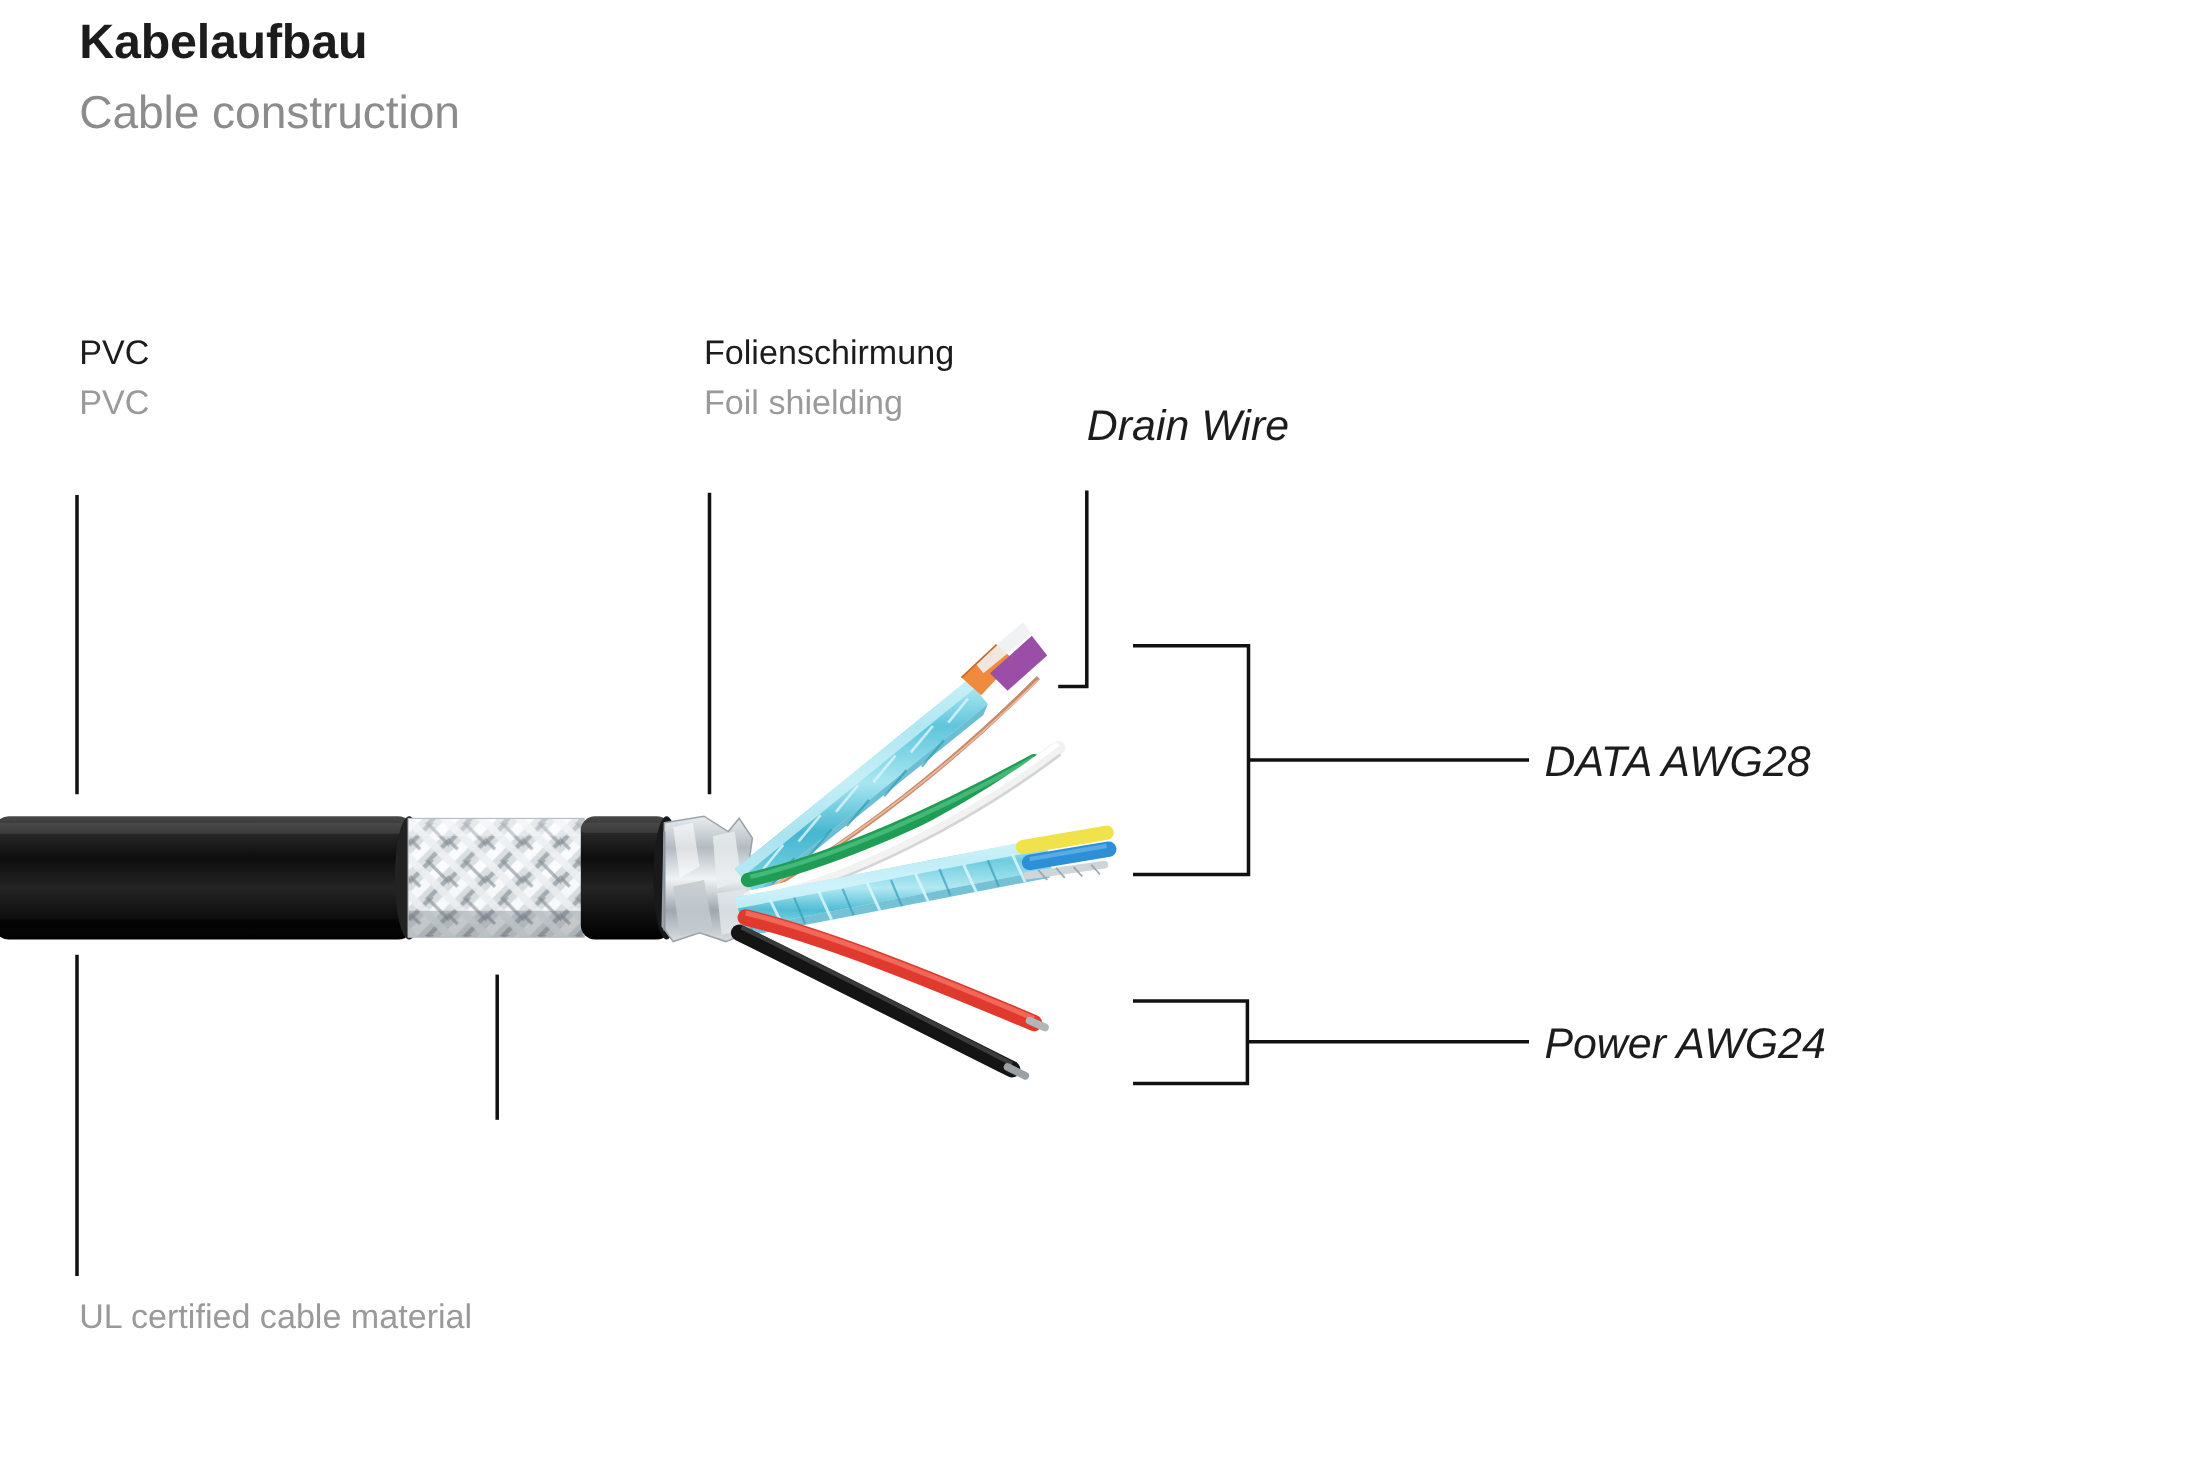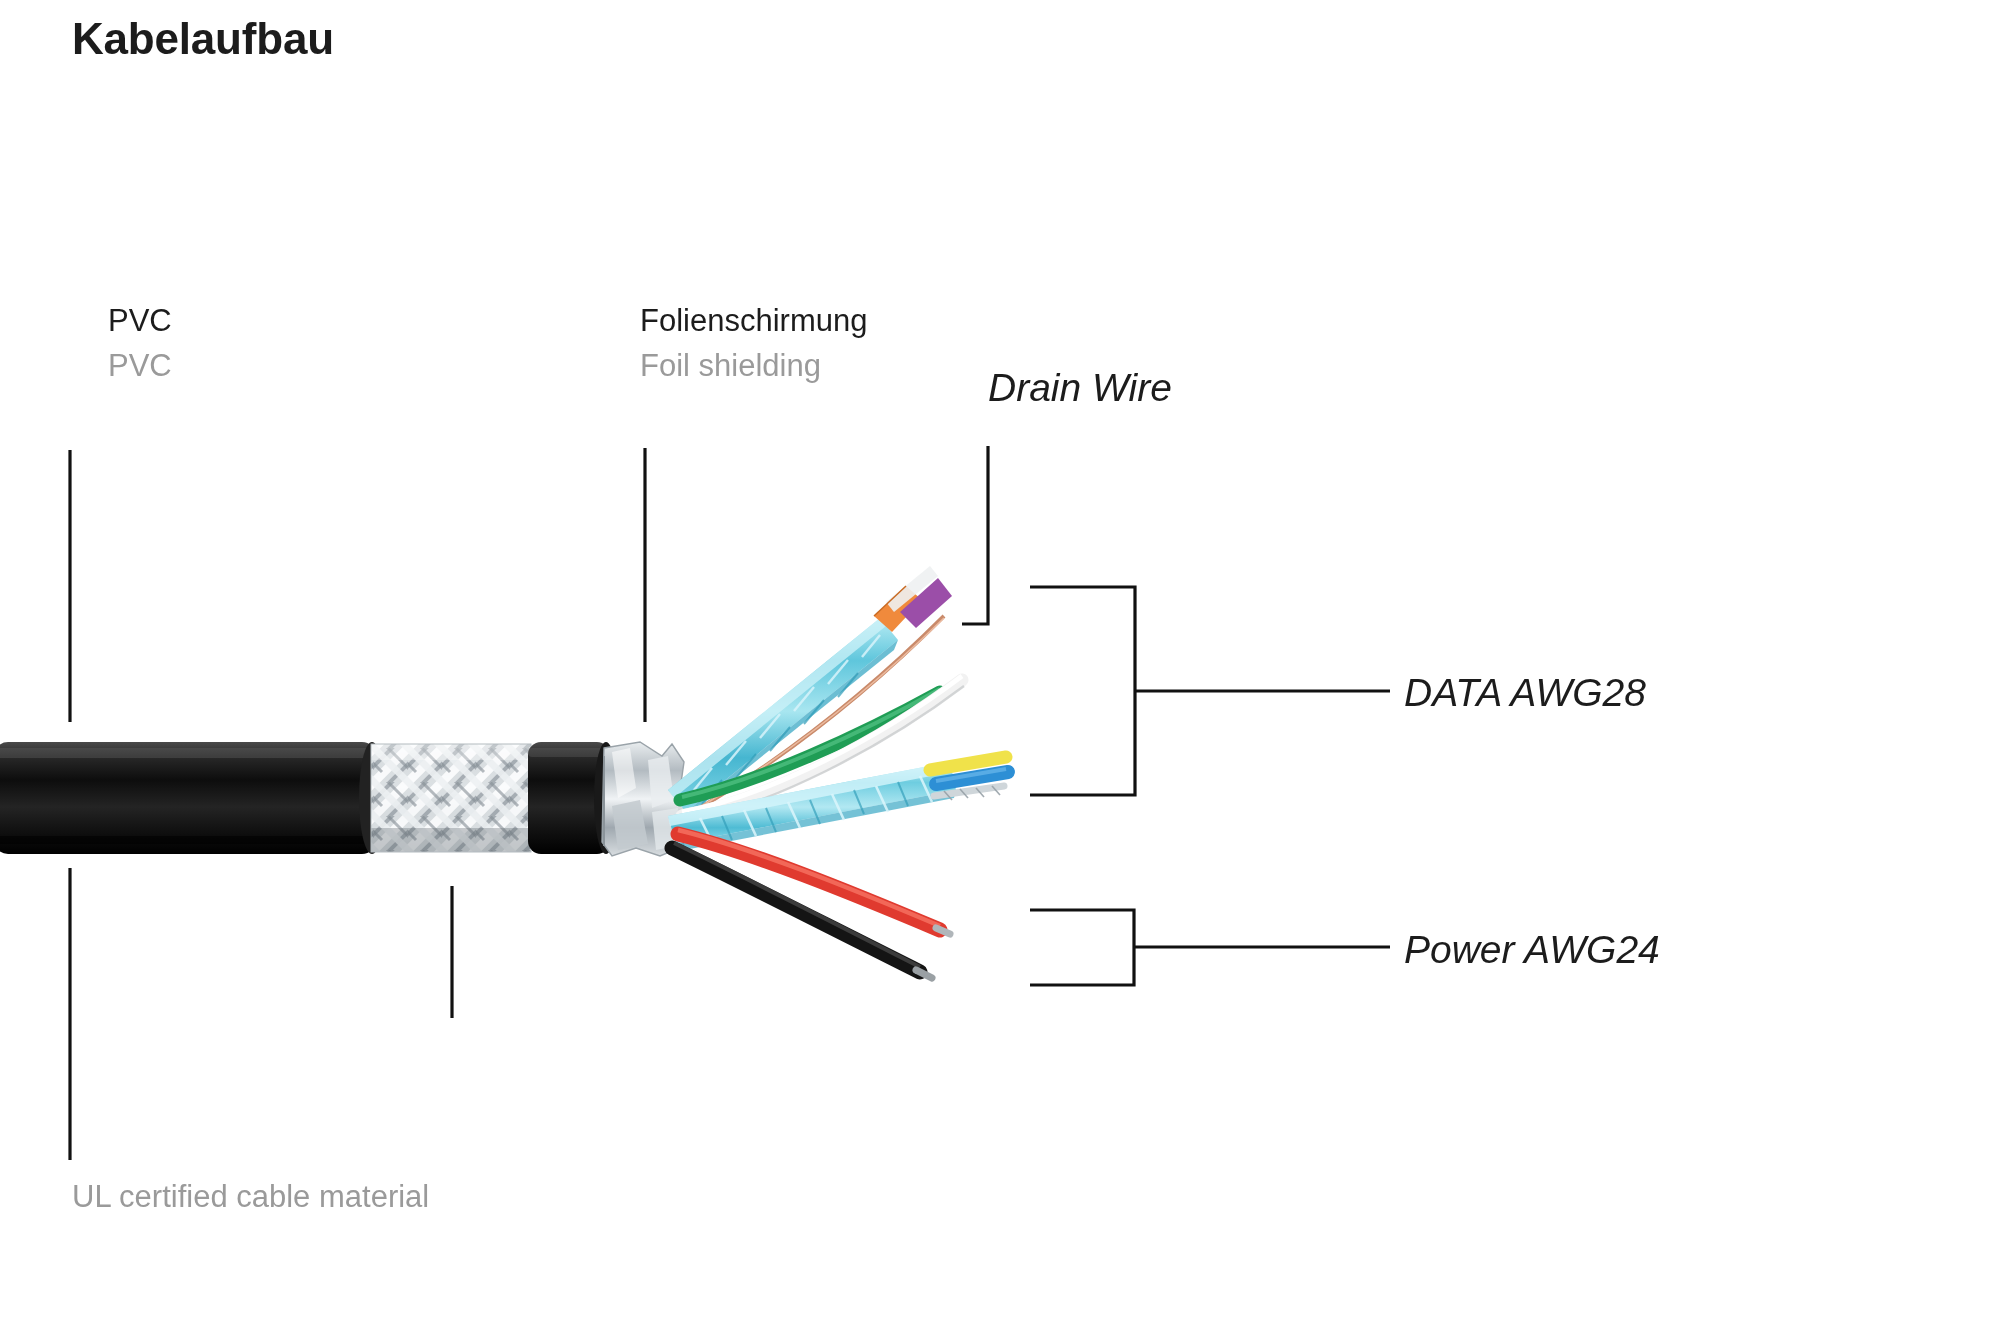--- a/index.html
+++ b/index.html
@@ -21,39 +21,40 @@
     font-size:42px;font-weight:400;color:#8c8c8c;letter-spacing:-0.1px;
     white-space:nowrap;
   }
 
   
   .label{position:absolute;white-space:nowrap;}
   .label .de{font-size:31px;color:#1c1c1c;line-height:1.45;}
   .label .en{font-size:31px;color:#9a9a9a;line-height:1.45;}
   .label.single .de{font-size:39px;font-style:italic;}
 
-  #label-pvc{left:72px;top:299px;margin-left:36px;}
+  #label-pvc{left:72px;top:299px;}
   #label-foil{left:640px;top:299px;}
   #label-drain{left:988px;top:360px;}
   #label-braid{left:448px;top:1032px;}
   #label-ul{left:72px;top:1175px;}
   #label-data{left:1404px;top:665px;}
   #label-power{left:1404px;top:922px;}
 
   
   svg.art{position:absolute;left:0;top:0;width:2000px;height:1334px;overflow:visible;}
   .leader{stroke:#111111;stroke-width:3.2;fill:none;stroke-linecap:butt;}
   .bracket{stroke:#111111;stroke-width:3.2;fill:none;stroke-linecap:butt;stroke-linejoin:miter;}
 </style>
 </head>
 <body>
 
 <div class="canvas">
 
   <div id="title">Kabelaufbau</div>
+  <div id="subtitle">Cable construction</div>
 
   <svg class="art" viewBox="0 0 2000 1334">
     <defs>
 
       <linearGradient id="jacketGrad" x1="0" y1="0" x2="0" y2="1">
         <stop offset="0%" stop-color="#4a4a4a"></stop>
         <stop offset="12%" stop-color="#2a2a2a"></stop>
         <stop offset="34%" stop-color="#0d0d0d"></stop>
         <stop offset="58%" stop-color="#242424"></stop>
         <stop offset="80%" stop-color="#101010"></stop>

